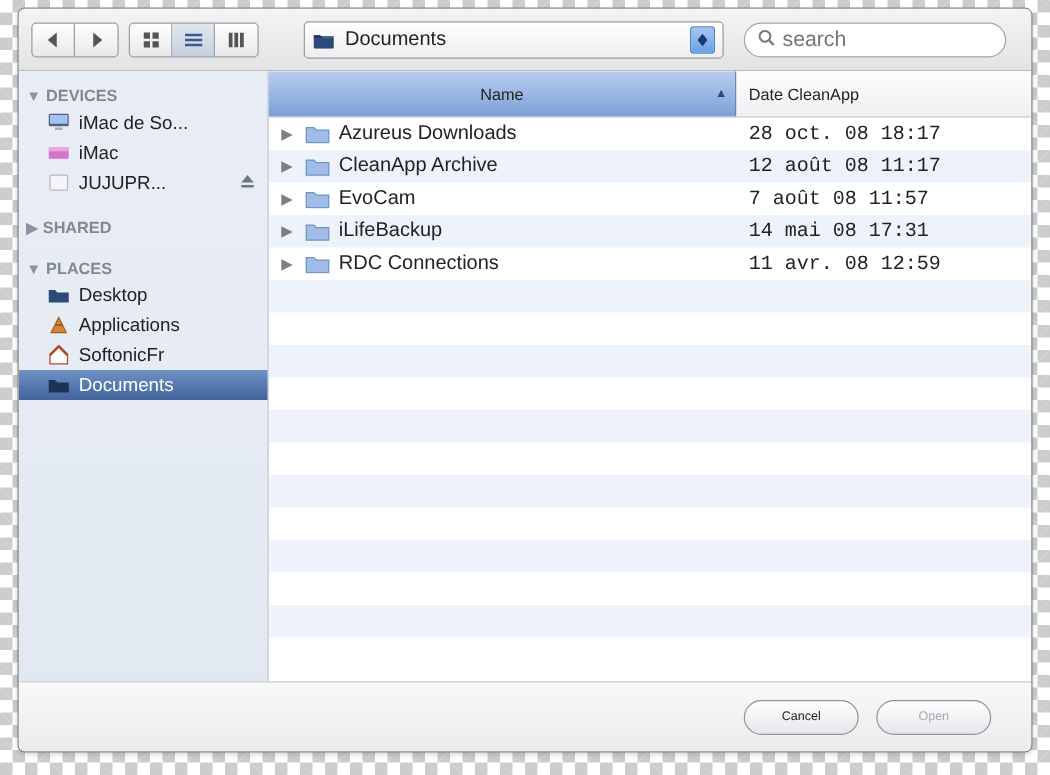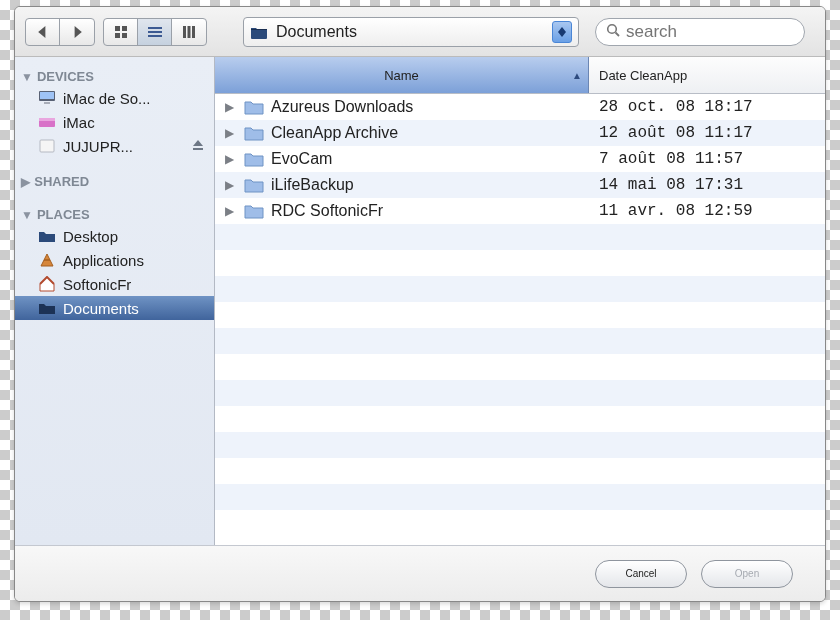--- a/index.html
+++ b/index.html
@@ -470,21 +470,21 @@
           <div class="cell-date">14 mai 08 17:31</div>
         </div>
         <div class="row">
           <div class="cell-name">
             <span class="disclosure">▶</span>
             <span class="folder-glyph">
               <svg width="20" height="16" viewBox="0 0 20 16">
                   <path d="M1 3 h6 l2 2 h10 v10 h-18 z" fill="#9fbde8" stroke="#6f93c4"></path>
                 </svg>
             </span>
-            <span>RDC SoftonicFr</span>
+            <span>RDC Connections</span>
           </div>
           <div class="cell-date">11 avr. 08 12:59</div>
         </div>
 
         <div class="row stripes"></div>
         <div class="row stripes"></div>
         <div class="row stripes"></div>
         <div class="row stripes"></div>
         <div class="row stripes"></div>
         <div class="row stripes"></div>

